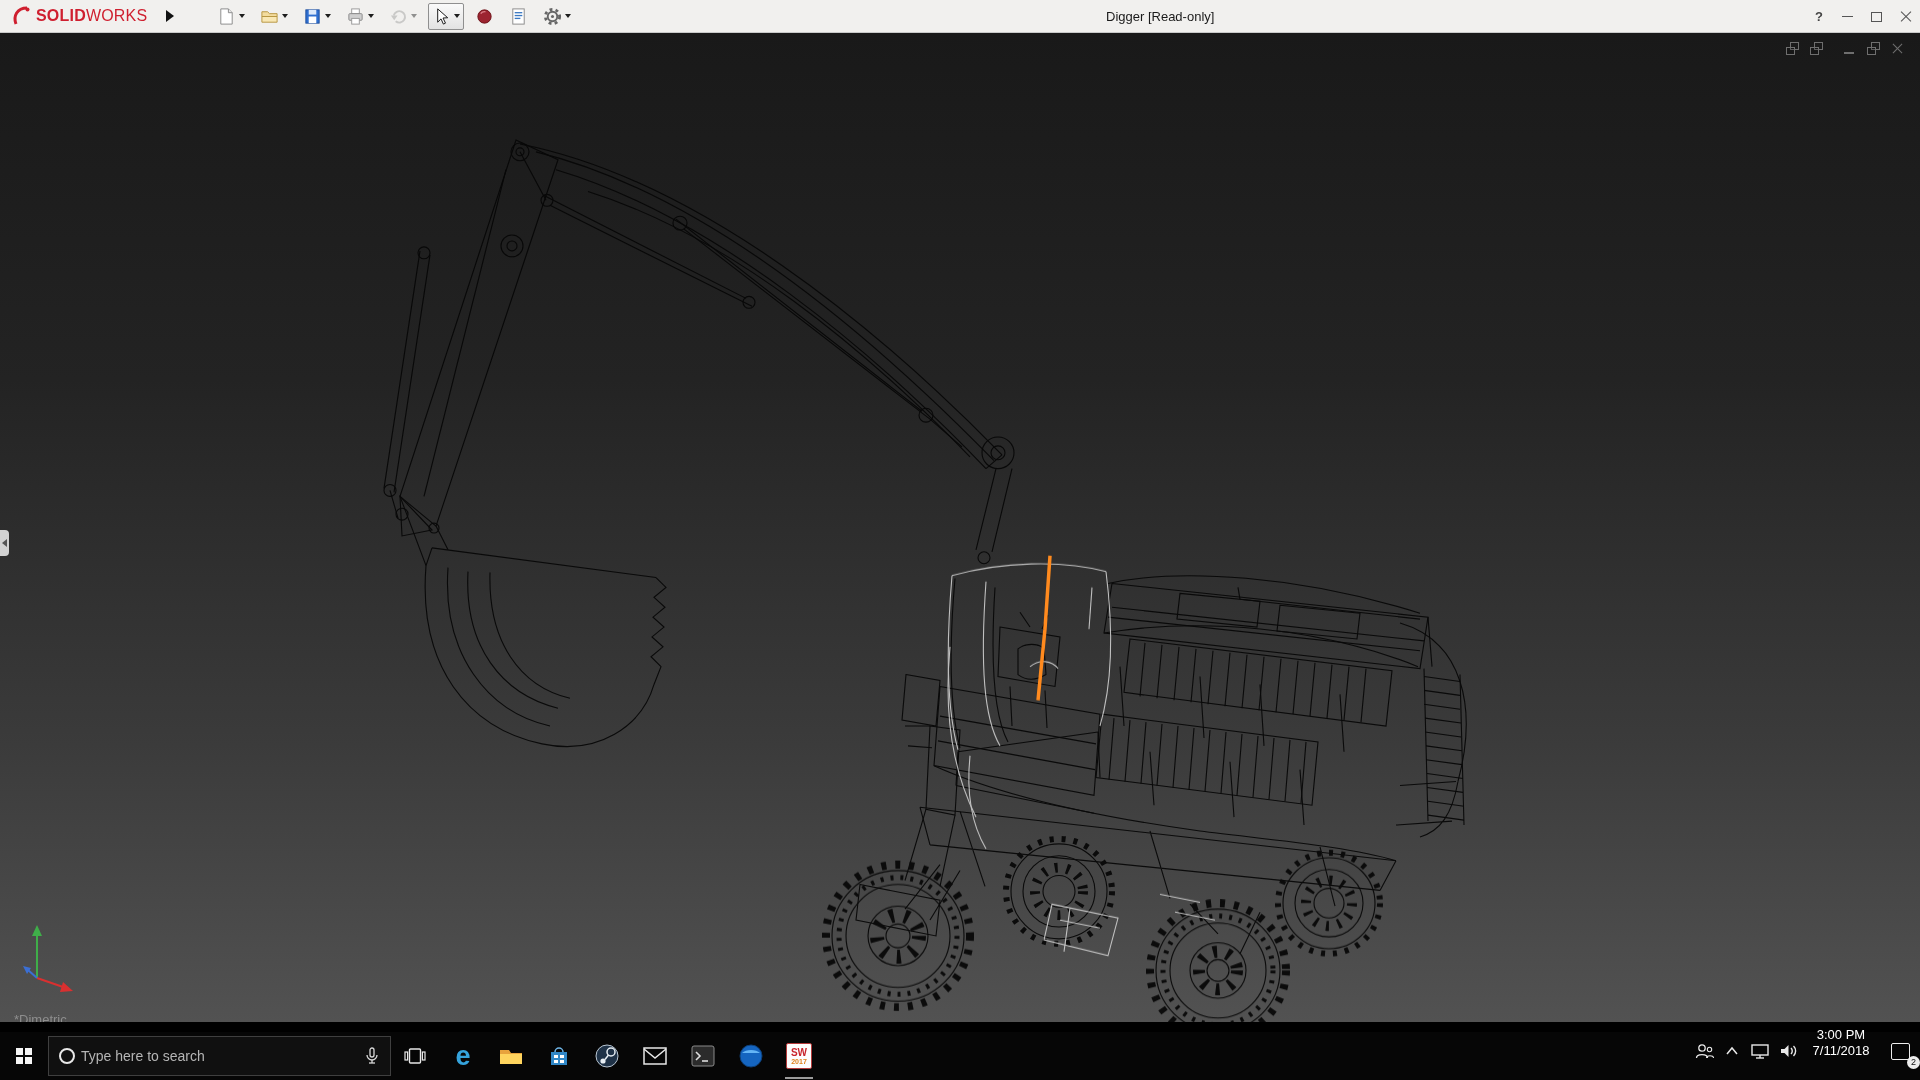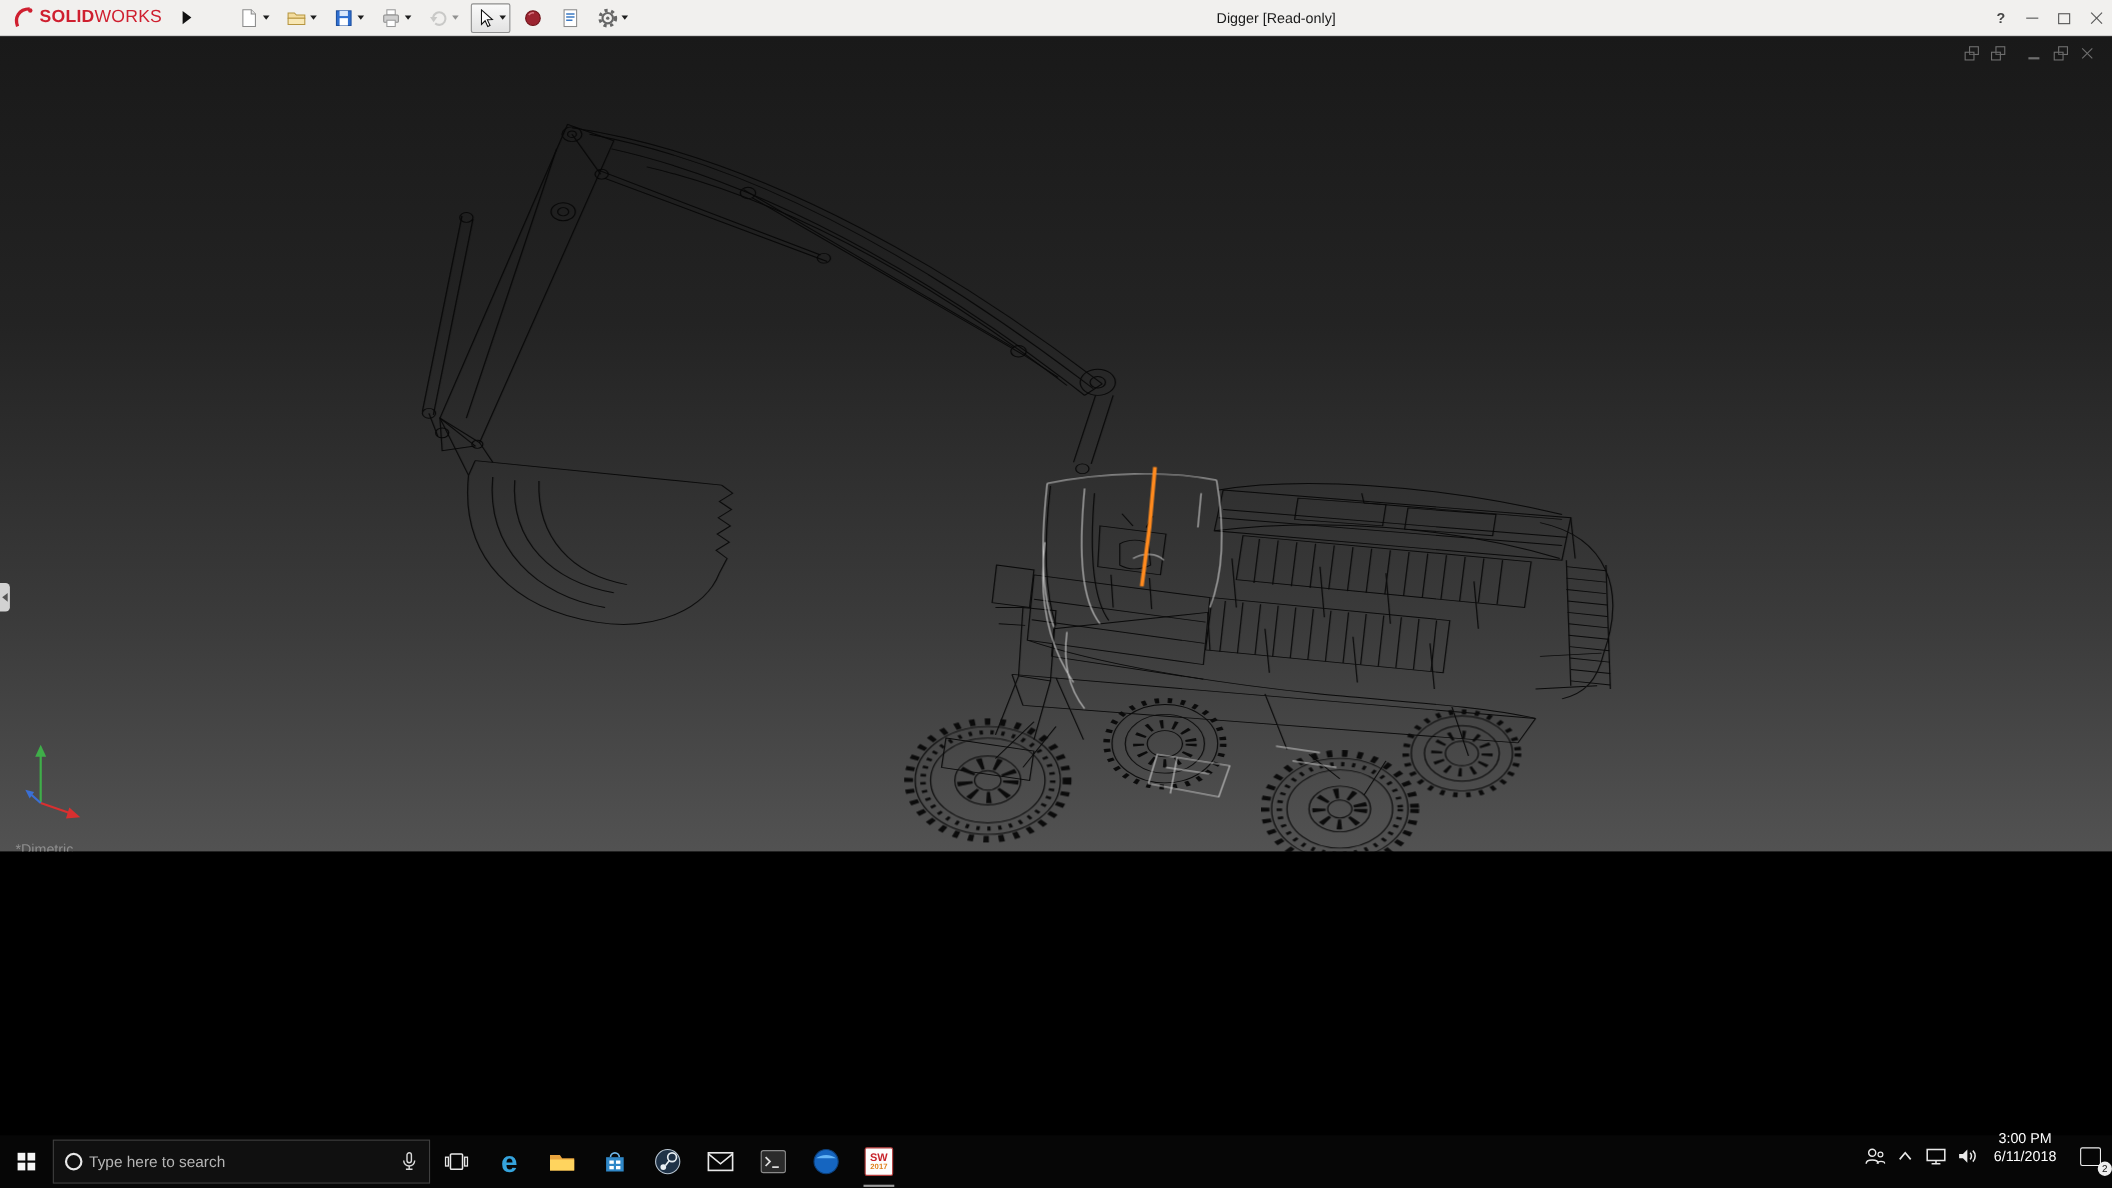--- a/index.html
+++ b/index.html
@@ -28,21 +28,21 @@
   .helpbtn { width:28px; border:none; background:none; font-size:13px; font-weight:bold; color:#444; cursor:pointer; }
   .winbtn { width:29px; border:none; background:none; display:flex; align-items:center; justify-content:center; cursor:pointer; position:relative; }
   .minbar { width:11px; border-top:1.6px solid #555; }
   .maxbox { width:11px; height:10px; border:1.4px solid #555; }
   .xwrap { width:12px; height:12px; position:relative; }
   .xwrap i { position:absolute; left:-1px; top:5px; width:14px; border-top:1.6px solid #555; }
   .xwrap i:first-child { transform:rotate(45deg); }
   .xwrap i:last-child  { transform:rotate(-45deg); }
 
   
-  .viewport { position:absolute; top:33px; left:0; width:1920px; height:741px; overflow:hidden;
+  .viewport { position:absolute; top:33px; left:0; width:1920px; height:989px; overflow:hidden;
     background:linear-gradient(180deg, var(--viewport-top,#191919) 0%, #232323 35%, #3b3b3b 72%, var(--viewport-bottom,#525252) 100%);padding-left:28px; }
   .viewport svg.model { position:absolute; inset:0; width:100%; height:100%; }
   .sel-edge { stroke:var(--accent-orange,#ff8a1e); }
 
   .ghosts { position:absolute; top:8px; right:14px; display:flex; gap:7px; opacity:.55; }
   .gi { width:17px; height:15px; position:relative; }
   .gi.gap { margin-left:9px; }
   .gi .ra { position:absolute; right:2px; top:1px; width:9px; height:8px; border:1px solid #b5b5b5; }
   .gi .rb { position:absolute; left:2px; bottom:1px; width:9px; height:8px; border:1px solid #b5b5b5; background:rgba(0,0,0,.2); }
   .gi .mb { position:absolute; bottom:2px; left:3px; width:10px; border-top:2px solid #b5b5b5; }
@@ -474,21 +474,21 @@
       </button>
       <button class="trayslot">
         <svg width="20" height="18" viewBox="0 0 20 18">
           <polygon points="3,7 6.5,7 10.5,3 10.5,15 6.5,11 3,11" fill="#e8e8e8"></polygon>
           <path d="M13 6 a4.2 4.2 0 0 1 0 6" stroke="#e8e8e8" fill="none" stroke-width="1.4"></path>
           <path d="M15.5 4 a7 7 0 0 1 0 10" stroke="#e8e8e8" fill="none" stroke-width="1.4"></path>
         </svg>
       </button>
       <div class="clock">
         <div>3:00 PM</div>
-        <div>6/11/2018</div>
+        <div>7/11/2018</div>
       </div>
       <button class="trayslot" style="width:40px">
         <span class="ac-ic"></span>
         <span class="badge">2</span>
       </button>
     </div>
   </footer>
 
 </div>
 

